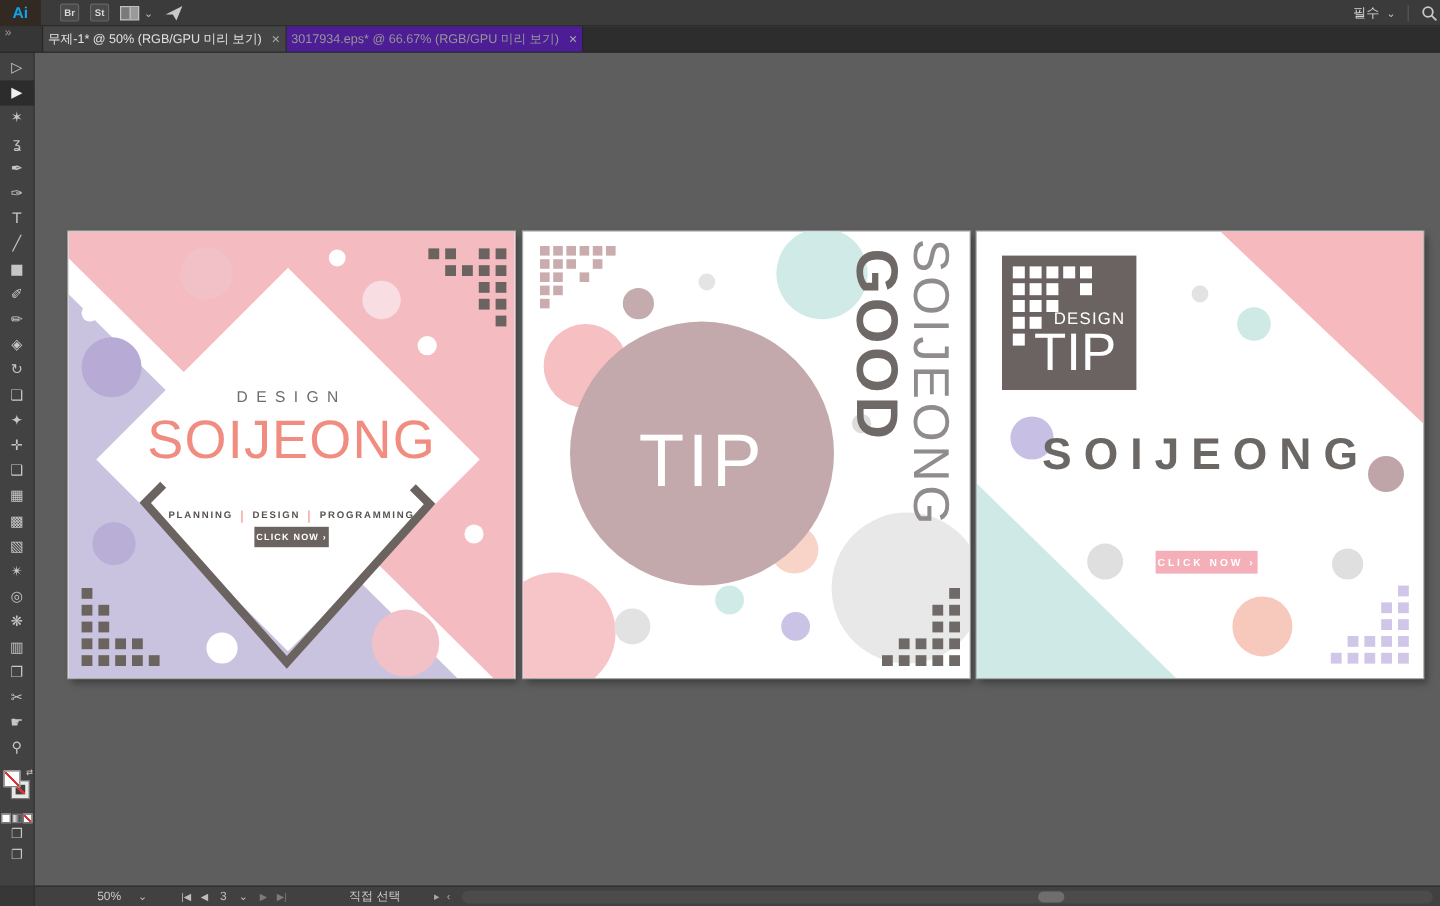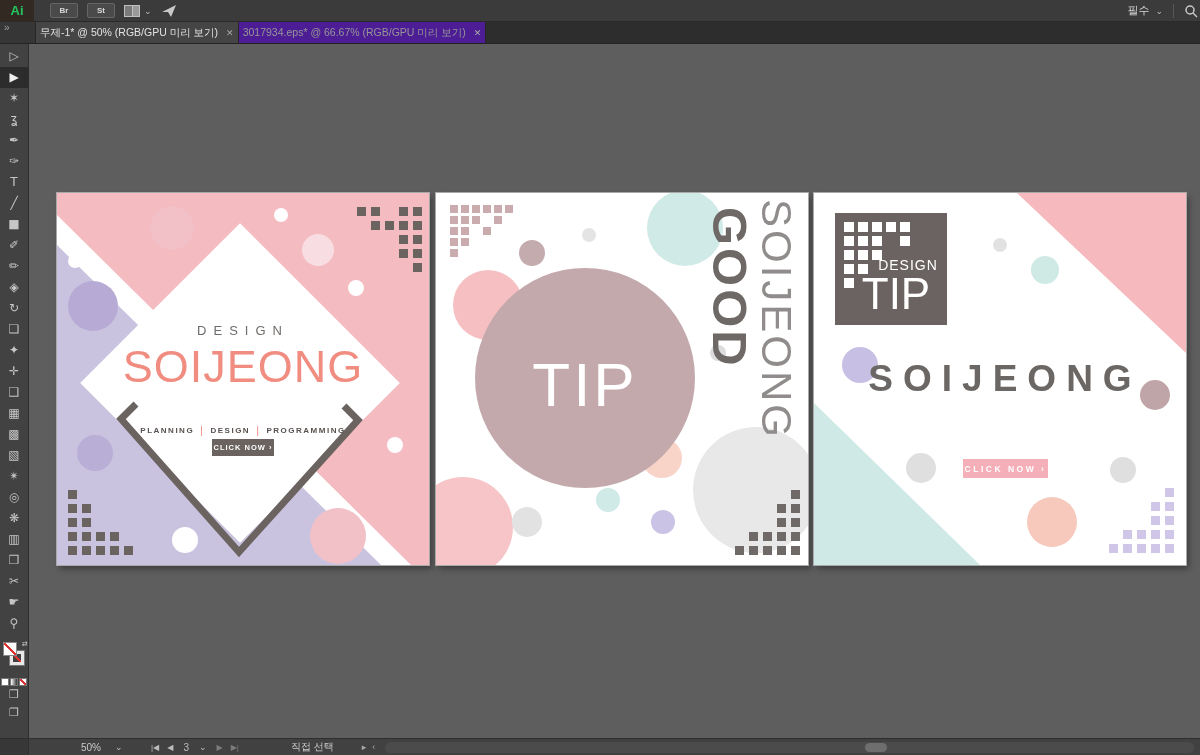--- a/index.html
+++ b/index.html
@@ -10,27 +10,27 @@
     background:#5e5e5e;
   }
   
   .menubar{
     position:absolute; left:0; top:0; width:1200px; height:22px;
     background:#3b3b3b; display:flex; align-items:center;
     border-bottom:1px solid #2a2a2a; color:#d6d6d6; font-size:11px;
   }
   .ai-logo{
     width:34px; height:22px; display:flex; align-items:center; justify-content:center;
-    background:#322a22; color:#22c55e; font-weight:bold; font-size:13px;
+    background:#322a22; color:#0ea5e9; font-weight:bold; font-size:13px;
   }
   .menu-items{ display:flex; align-items:center; height:100%; margin-left:8px; }
   .menu-item{ padding:0 11px; height:100%; display:flex; align-items:center; cursor:default; }
   .mb-tools{ display:flex; align-items:center; gap:9px; margin-left:16px; }
   .mini-btn{
-    width:28px; height:15px; background:#4a4a4a; border:1px solid #666;
+    width:16px; height:15px; background:#4a4a4a; border:1px solid #666;
     border-radius:2px; color:#d9d9d9; font-size:8px; font-weight:bold;
     display:flex; align-items:center; justify-content:center;
   }
   .ws-icon{ width:16px; height:12px; border:1px solid #c0c0c0; position:relative; background:#7a7a7a; }
   .ws-icon::after{ content:""; position:absolute; right:0; top:0; width:6px; height:100%;
     border-left:1px solid #c0c0c0; background:#9a9a9a; }
   .chev{ color:#bdbdbd; font-size:9px; }
   .menubar-right{ margin-left:auto; display:flex; align-items:center; gap:10px; padding-right:2px; }
   .ws-switch{ display:flex; align-items:center; gap:6px; }
   .vdiv{ width:1px; height:14px; background:#575757; }

